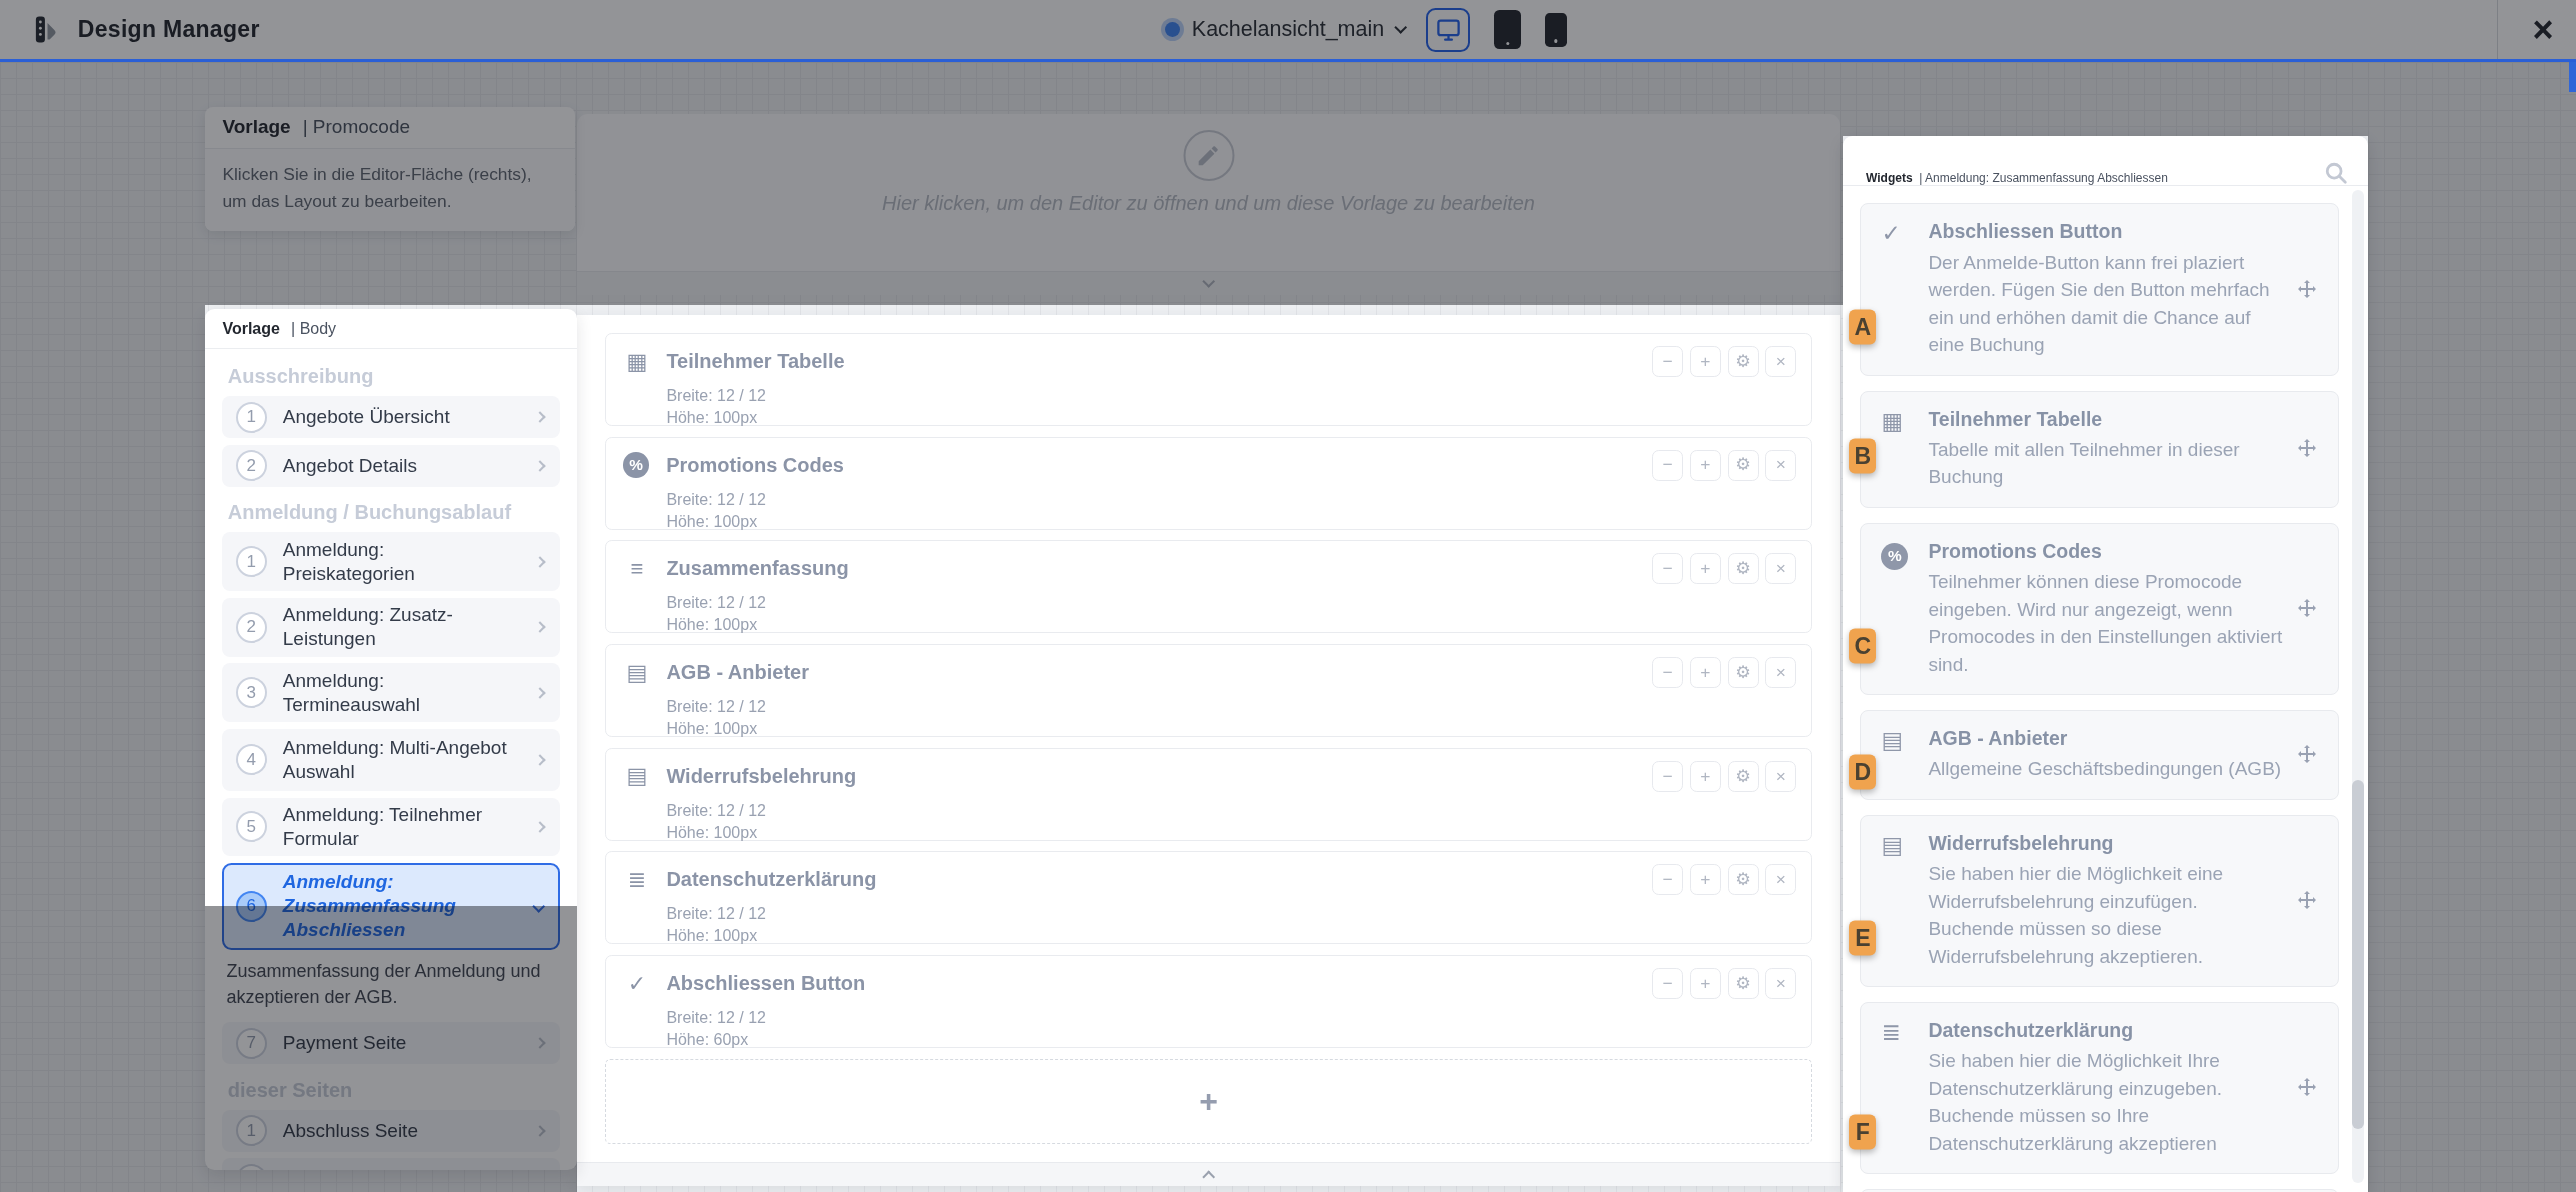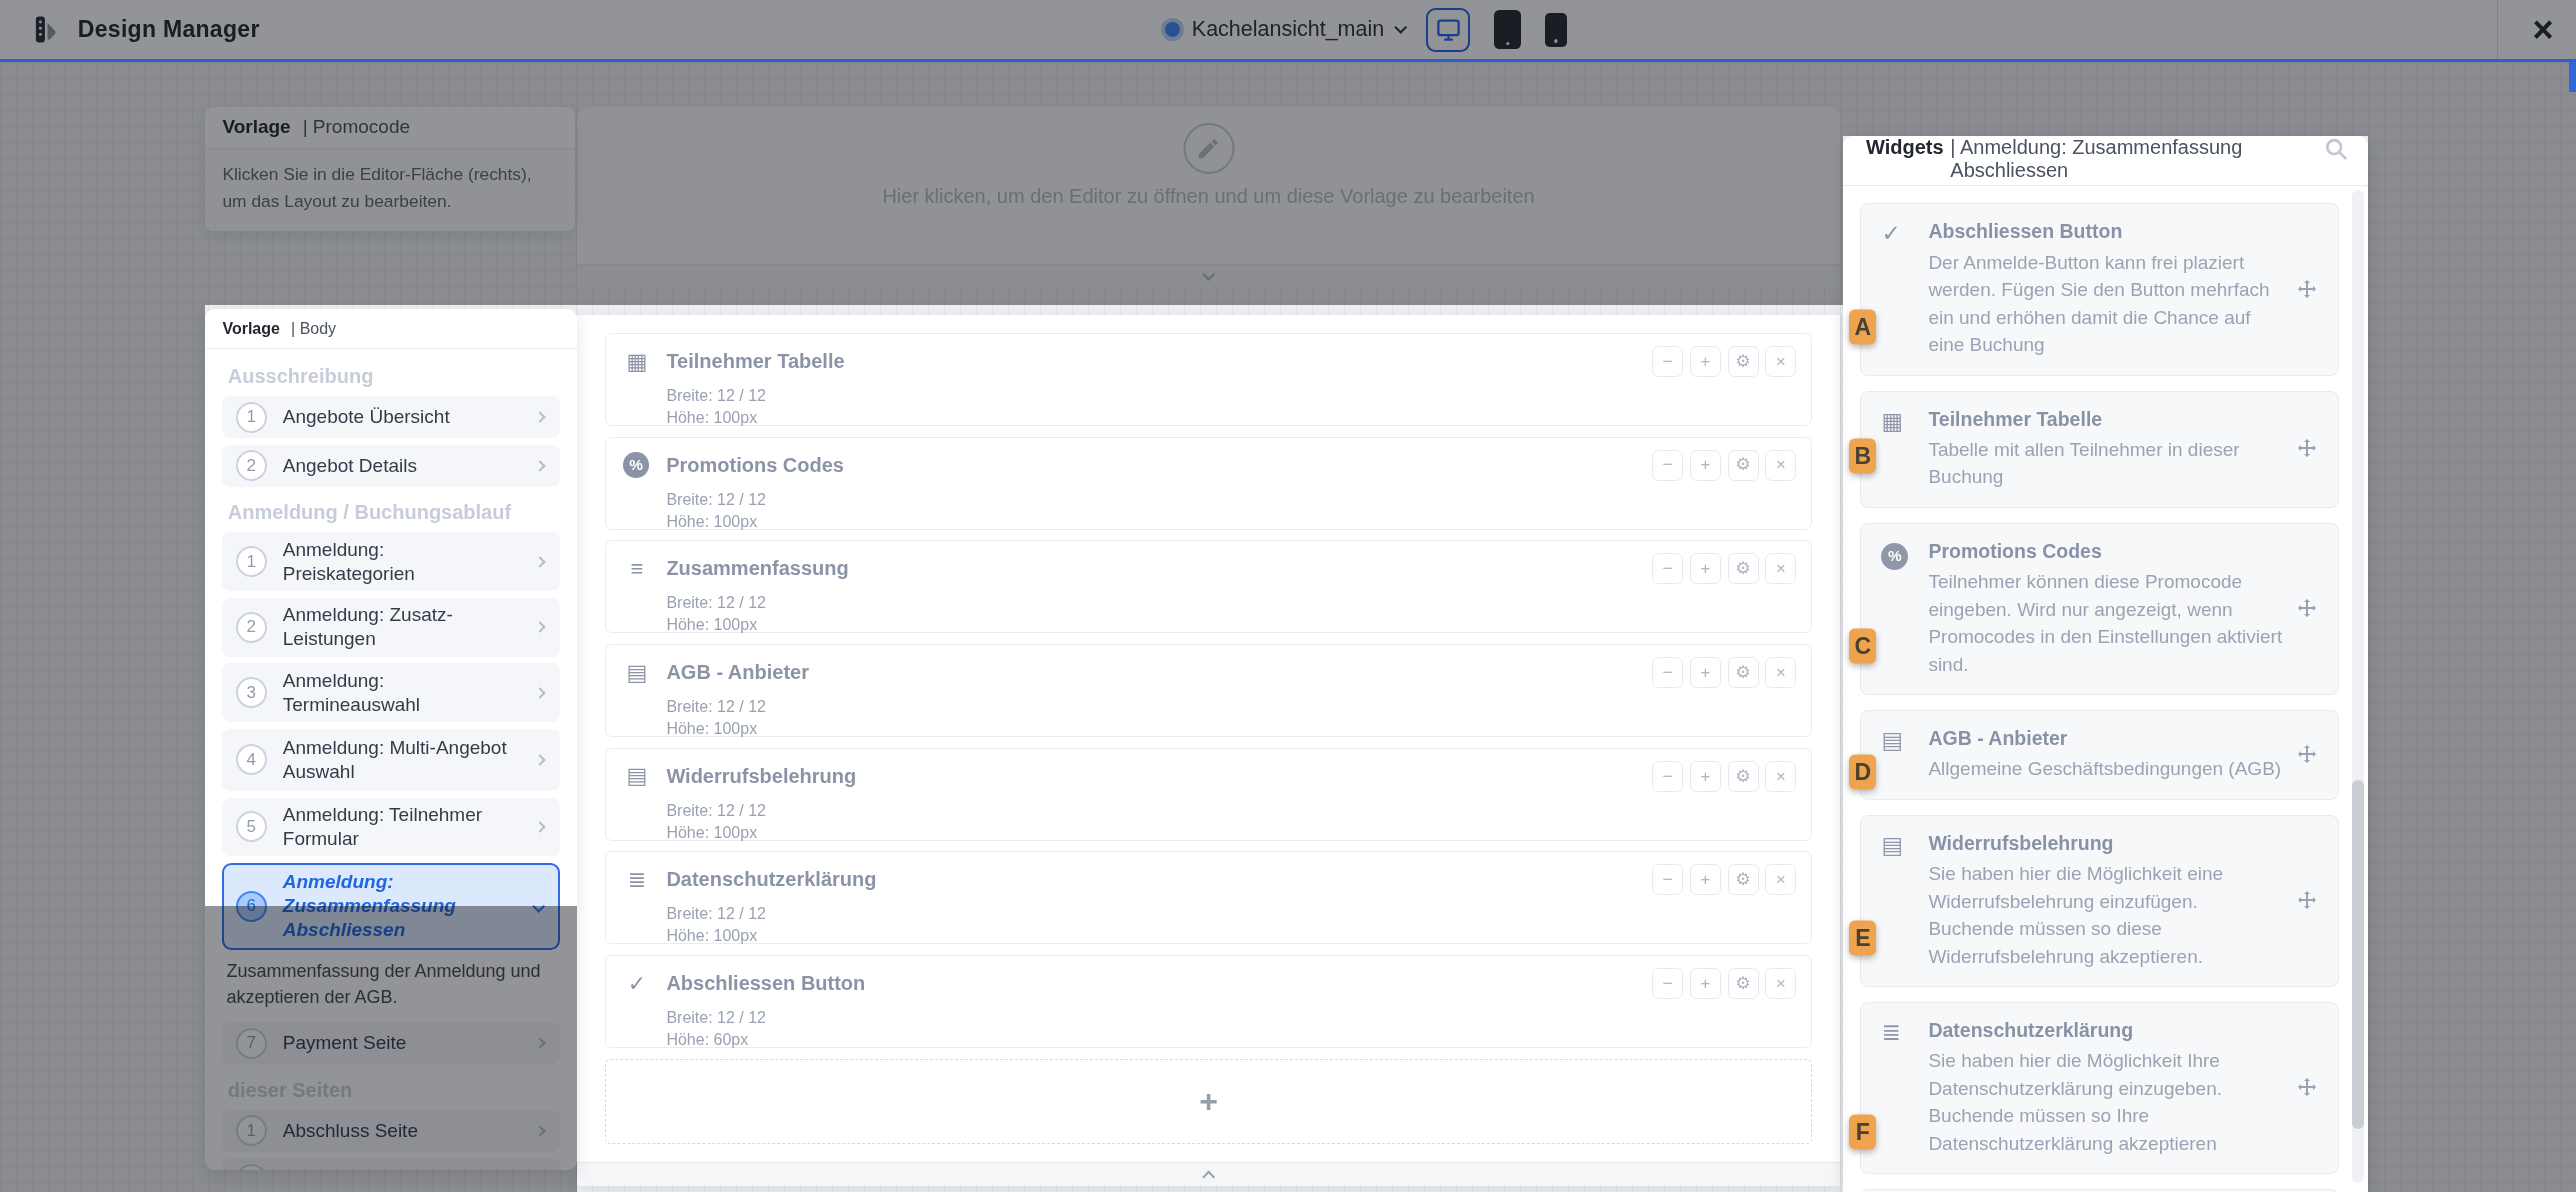--- a/index.html
+++ b/index.html
@@ -30,22 +30,22 @@
   .dev-phone{width:21.5px;height:34px;background:#23272f;border-radius:4.7px;position:relative;}
   .dev-tablet::after,.dev-phone::after{content:"";position:absolute;left:50%;bottom:4px;transform:translateX(-50%);
     width:3.4px;height:3.4px;border-radius:50%;background:#fff;}
   .topbar-div{position:absolute;left:2497px;top:0;width:1.3px;height:59px;background:#d8dade;}
   .close-btn{position:absolute;left:2510px;top:0;width:66px;height:59px;display:flex;align-items:center;justify-content:center;
     font-size:36px;color:#23272f;font-weight:700;cursor:pointer;line-height:1;}
   .topbar-blue{position:absolute;left:0;top:59px;width:2576px;height:3.4px;background:#2a5fd6;z-index:40;}
   .edge-thumb{position:absolute;left:2569px;top:62px;width:6.7px;height:29.5px;background:#2f66d8;z-index:40;}
 
   
-  .editor-block{position:absolute;left:577px;top:107px;width:1263px;height:181px;background:#fbfbfd;
-    border-radius:10.7px 10.7px 0 0;z-index:6;}
+  .editor-block{position:absolute;left:577px;top:114px;width:1263px;height:181px;background:#fbfbfd;
+    border-radius:10.7px 10.7px 0 0;z-index:6;font-style:italic;}
   .editor-pencil{position:absolute;left:50%;top:16px;transform:translateX(-50%);width:51px;height:51px;border-radius:50%;
     border:2.7px solid #c9cdd5;display:flex;align-items:center;justify-content:center;}
   .editor-hint{position:absolute;left:0;top:78px;width:100%;text-align:center;font-size:20px;color:#b5bac3;}
   .editor-strip{position:absolute;left:0;bottom:0;width:100%;height:24px;background:#f1f3f5;border-top:0.7px solid #e6e8ec;
     display:flex;align-items:center;justify-content:center;cursor:pointer;}
   .editor-strip .chev{border-color:#aeb3bd;margin-top:-4px;}
 
   
   .kopf-panel{position:absolute;left:205px;top:107px;width:370px;z-index:10;background:#fff;border-radius:8px;
     box-shadow:0 4px 12px rgba(30,35,45,.10);overflow:hidden;}
@@ -92,21 +92,21 @@
   .add-zone{margin:1.3px 0 0 0;height:85px;border:1.3px dashed #d6dae0;border-radius:5.4px;display:flex;
     align-items:center;justify-content:center;cursor:pointer;}
   .add-plus{font-size:32px;color:#959daf;font-weight:700;}
   .center-foot{position:absolute;left:0;bottom:0;width:100%;height:24px;background:#f5f6f8;border-top:0.7px solid #e8eaee;
     display:flex;align-items:center;justify-content:center;cursor:pointer;}
   .center-foot .chev{border-color:#9aa1ae;margin-top:4px;}
 
   
   .widgets-panel{position:absolute;left:1843px;top:136px;width:525px;height:1056px;background:#fff;border-radius:9.4px 9.4px 0 0;
     z-index:20;box-shadow:0 5.4px 16px rgba(30,35,45,.14);}
-  .widgets-head{height:50px;display:flex;align-items:flex-start;padding:0 20px 0 23px;font-size:20px;border-bottom:1.3px solid #e9ebef;}
+  .widgets-head{height:50px;display:flex;align-items:flex-end;padding:0 20px 0 23px;font-size:12px;border-bottom:1.3px solid #e9ebef;}
   .widgets-head .search{margin-left:auto;cursor:pointer;display:flex;}
   .widgets-list{padding:17.4px 29.5px 0 17.4px;}
   .rcard{position:relative;background:#f7f8fa;border:1.3px solid #e8eaee;border-radius:8px;margin-bottom:14.8px;
     display:grid;grid-template-columns:47px 1fr 43px;padding:16px 9.4px 16px 20px;cursor:grab;}
   .ricon{font-size:23px;color:#8f97a9;line-height:1.2;}
   .ricon .icon-percent{background:#8f97a9;width:27px;height:27px;}
   .rtitle{font-size:19.5px;font-weight:700;color:#8792a6;margin-bottom:5.4px;}
   .rdesc{font-size:19px;color:#9aa3b4;line-height:27.5px;}
   .rmove{display:flex;align-items:center;justify-content:center;cursor:grab;}
   .rscroll-track{position:absolute;right:4px;top:54px;width:12px;height:993px;background:#eff1f4;border-radius:6px;}

